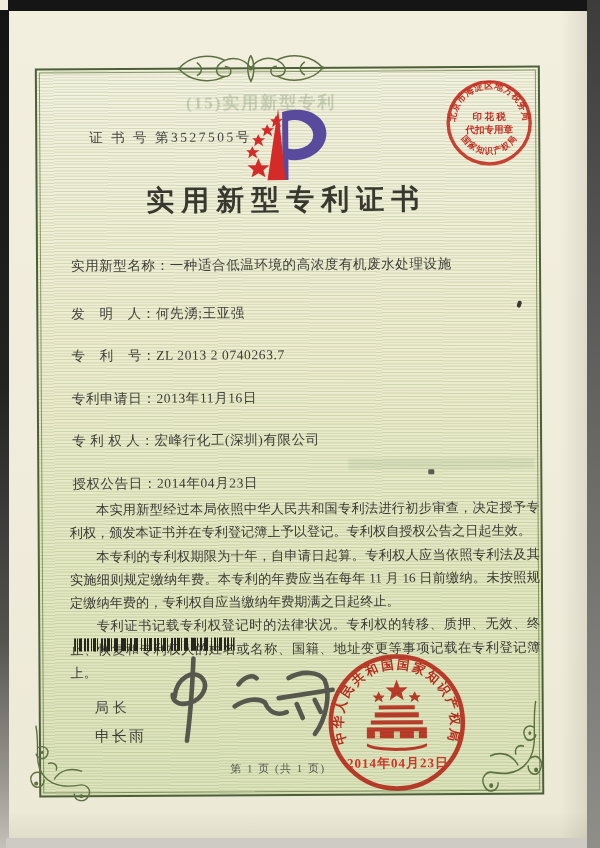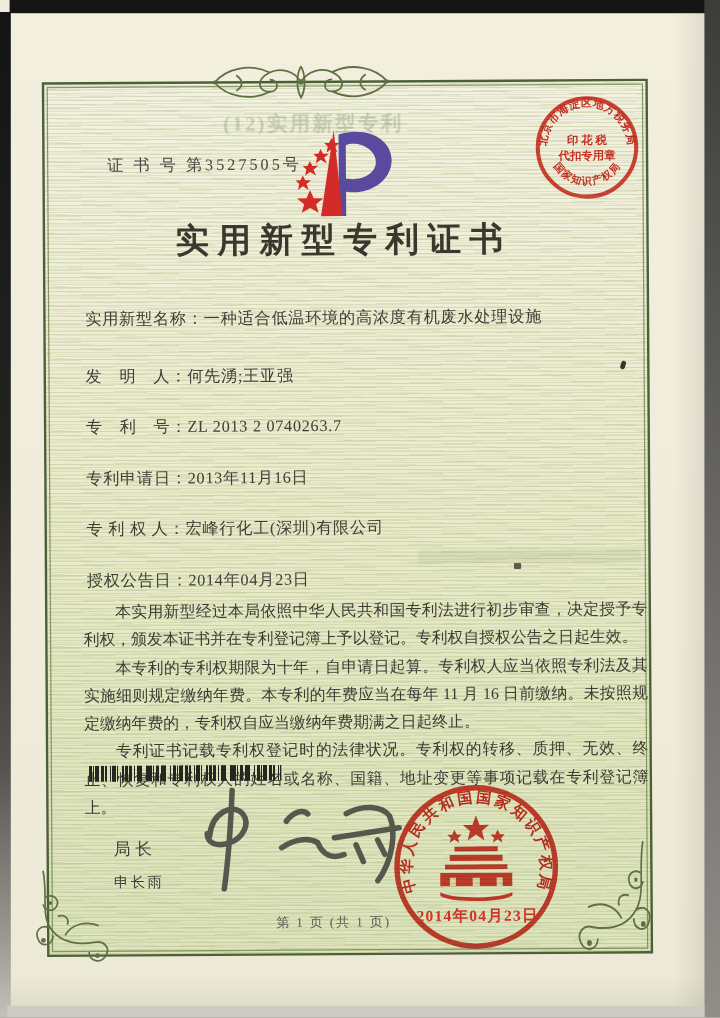--- a/index.html
+++ b/index.html
@@ -34,21 +34,21 @@
   .field{left:72px;font-size:13.5px;letter-spacing:0.6px;color:#3d3d36;white-space:nowrap;}
   .f-name{top:256px}.f-inv{top:304px}.f-pat{top:346px}.f-fil{top:389px}.f-own{top:431px}.f-grant{top:474px}
   .body{position:absolute;left:69px;top:497px;width:470px;font-size:13.2px;line-height:23.3px;
         text-align:justify;color:#3b3b33;}
   .body p{margin:0;text-indent:2em;}
   .barcode{position:absolute;left:73px;top:637px;width:160px;height:13px;
     background:
       repeating-linear-gradient(90deg,#26251f 0 2px,rgba(0,0,0,0) 2px 3px,#26251f 3px 4px,rgba(0,0,0,0) 4px 7px,#26251f 7px 8px,rgba(0,0,0,0) 8px 10px),
       repeating-linear-gradient(90deg,#26251f 0 1px,rgba(0,0,0,0) 1px 5px,#26251f 5px 8px,rgba(0,0,0,0) 8px 14px);}
   .juzhang{left:93px;top:698px;font-size:14px;letter-spacing:4px;color:#3e3e38;}
-  .juname{left:93px;top:726px;font-size:12px;letter-spacing:2px;color:#3e3e38;}
+  .juname{left:93px;top:726px;font-size:15px;letter-spacing:2px;color:#3e3e38;}
   .footer{left:228px;top:761px;font-size:11px;letter-spacing:1.5px;color:#5a5a50;text-align:center;}
   .sealdate{left:329px;top:755px;font-size:13px;letter-spacing:1px;color:#cd3529;
             font-weight:bold;z-index:6;margin-left:16px;}
   .bleed{left:188px;top:91px;font-size:17px;font-weight:bold;letter-spacing:2px;
          color:rgba(130,148,112,0.38);filter:blur(0.4px);}
   .bleedbar{position:absolute;left:348px;top:459px;width:186px;height:11px;
             background:rgba(150,168,128,0.20);filter:blur(1px);}
   .speck1{position:absolute;left:518px;top:302px;width:4px;height:7px;background:#38362f;
           transform:rotate(18deg);border-radius:2px;}
   .speck2{position:absolute;left:428px;top:470px;width:6px;height:5px;background:rgba(60,58,48,0.8);
@@ -60,21 +60,21 @@
 <body>
 
 <div class="photo">
 
   <div class="paper"></div>
 
   <div class="tilt">
 
     <div class="frame"></div>
 
-    <div class="txt bleed">(12)实用新型专利</div>
+    <div class="txt bleed">(15)实用新型专利</div>
     <div class="bleedbar"></div>
 
     <svg class="svgabs" style="left:177px;top:50px" width="152" height="36" viewBox="0 0 152 36">
       <g stroke="#5d7040" fill="none" stroke-width="1.5">
         <path d="M76 18 C70 8 58 6 50 10 C38 16 40 26 50 26 C58 26 58 16 50 16"></path>
         <path d="M76 18 C82 8 94 6 102 10 C114 16 112 26 102 26 C94 26 94 16 102 16"></path>
         <path d="M50 10 C34 2 14 6 4 18 C14 30 34 34 50 26"></path>
         <path d="M102 10 C118 2 138 6 148 18 C138 30 118 34 102 26"></path>
         <path d="M76 5 C72 12 72 24 76 31 C80 24 80 12 76 5"></path>
         <path d="M22 12 C28 16 28 22 22 25"></path>

